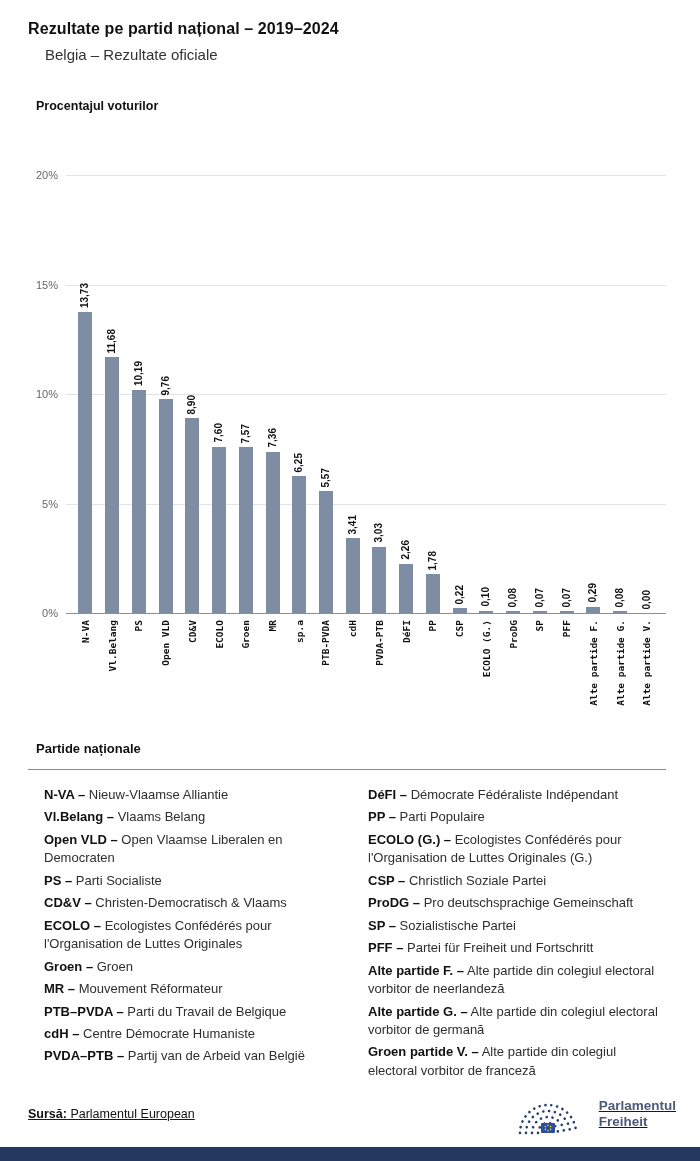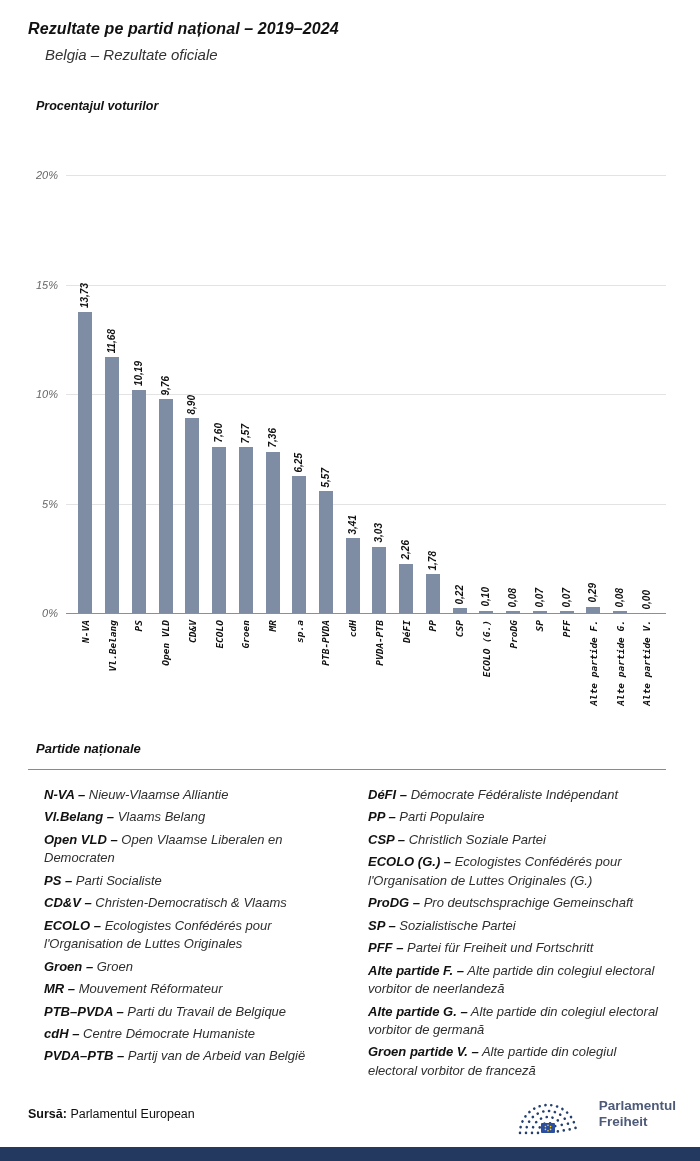--- a/index.html
+++ b/index.html
@@ -1,19 +1,19 @@
 <!DOCTYPE html>
 <html><head>
 <meta charset="utf-8">
 <style>
   * { margin:0; padding:0; box-sizing:border-box; }
   html,body { background:#ffffff; }
   body { font-family:"Liberation Sans", sans-serif; color:#1a1a1a; }
   .page { width:700px; height:1161px; background:#fff; display:flex; flex-direction:column; overflow:hidden; position:relative; }
-  .content { flex:1; padding:20px 34px 0 28px;font-style:italic; }
+  .content { flex:1; padding:20px 34px 0 28px; }
 
   .title { font-size:16px; font-weight:bold; color:#111; letter-spacing:.1px; }
   .subtitle { font-size:15px; color:#333; margin-top:8px; margin-left:17px; }
   .chart-title { font-size:12.5px; font-weight:bold; margin-top:36px; margin-left:8px; color:#111; }
 
   .chart { display:flex; margin-top:62px; }
   .y-axis { width:38px; position:relative; height:438px; flex:none; }
   .y-tick { position:absolute; right:8px; transform:translateY(-50%); font-size:11px; color:#666; white-space:nowrap; }
   .plot { flex:1; position:relative; height:438px; display:flex; align-items:flex-end; padding:0 6px; }
   .gridline { position:absolute; left:0; right:0; height:1px; background:#e3e3e3; }
@@ -30,21 +30,21 @@
   .x-label { writing-mode:vertical-rl; transform:rotate(180deg); margin-top:7px; white-space:nowrap;
              font-family:"DejaVu Sans Mono", monospace; font-size:9.5px; font-weight:bold; color:#111; }
 
   .legend { margin-top:16px; }
   .legend-title { font-size:13px; font-weight:bold; color:#111; margin-left:8px; }
   .legend-rule { border:0; border-top:1px solid #8a8a8a; margin-top:13px; }
   .legend-grid { display:grid; grid-template-columns:1fr 1fr; column-gap:26px; margin-top:16px; margin-left:16px; }
   .legend-item { font-size:13px; color:#2e2e2e; line-height:1.42; margin-bottom:4px; }
   .legend-item b { color:#111; }
 
-  .footer { display:flex; justify-content:space-between; align-items:center; padding:0 24px 10px 28px; margin-top:auto; }
+  .footer { display:flex; justify-content:space-between; align-items:center; padding:0 24px 10px 28px; margin-top:auto;text-decoration:underline; }
   .source { font-size:12.5px; color:#111; }
   .logo { display:flex; align-items:center; gap:20px; }
   .logo-text { font-size:13.5px; font-weight:bold; color:#4d5a78; line-height:1.15; }
   .bottom-bar { height:14px; width:100%; background:#24395f; flex:none; }
 </style>
 </head>
 <body>
 
 <div class="page">
   <div class="content">
@@ -244,22 +244,22 @@
             <div class="legend-item"><b>ECOLO –</b> Ecologistes Confédérés pour l'Organisation de Luttes Originales</div>
             <div class="legend-item"><b>Groen –</b> Groen</div>
             <div class="legend-item"><b>MR –</b> Mouvement Réformateur</div>
             <div class="legend-item"><b>PTB–PVDA –</b> Parti du Travail de Belgique</div>
             <div class="legend-item"><b>cdH –</b> Centre Démocrate Humaniste</div>
             <div class="legend-item"><b>PVDA–PTB –</b> Partij van de Arbeid van België</div>
           </div>
         <div class="legend-col">
             <div class="legend-item"><b>DéFI –</b> Démocrate Fédéraliste Indépendant</div>
             <div class="legend-item"><b>PP –</b> Parti Populaire</div>
+            <div class="legend-item"><b>ECOLO (G.) –</b> Ecologistes Confédérés pour l'Organisation de Luttes Originales (G.)</div>
             <div class="legend-item"><b>CSP –</b> Christlich Soziale Partei</div>
-            <div class="legend-item"><b>ECOLO (G.) –</b> Ecologistes Confédérés pour l'Organisation de Luttes Originales (G.)</div>
             <div class="legend-item"><b>ProDG –</b> Pro deutschsprachige Gemeinschaft</div>
             <div class="legend-item"><b>SP –</b> Sozialistische Partei</div>
             <div class="legend-item"><b>PFF –</b> Partei für Freiheit und Fortschritt</div>
             <div class="legend-item"><b>Alte partide F. –</b> Alte partide din colegiul electoral vorbitor de neerlandeză</div>
             <div class="legend-item"><b>Alte partide G. –</b> Alte partide din colegiul electoral vorbitor de germană</div>
             <div class="legend-item"><b>Groen partide V. –</b> Alte partide din colegiul electoral vorbitor de franceză</div>
           </div>
       </div>
     </div>
   </div>

